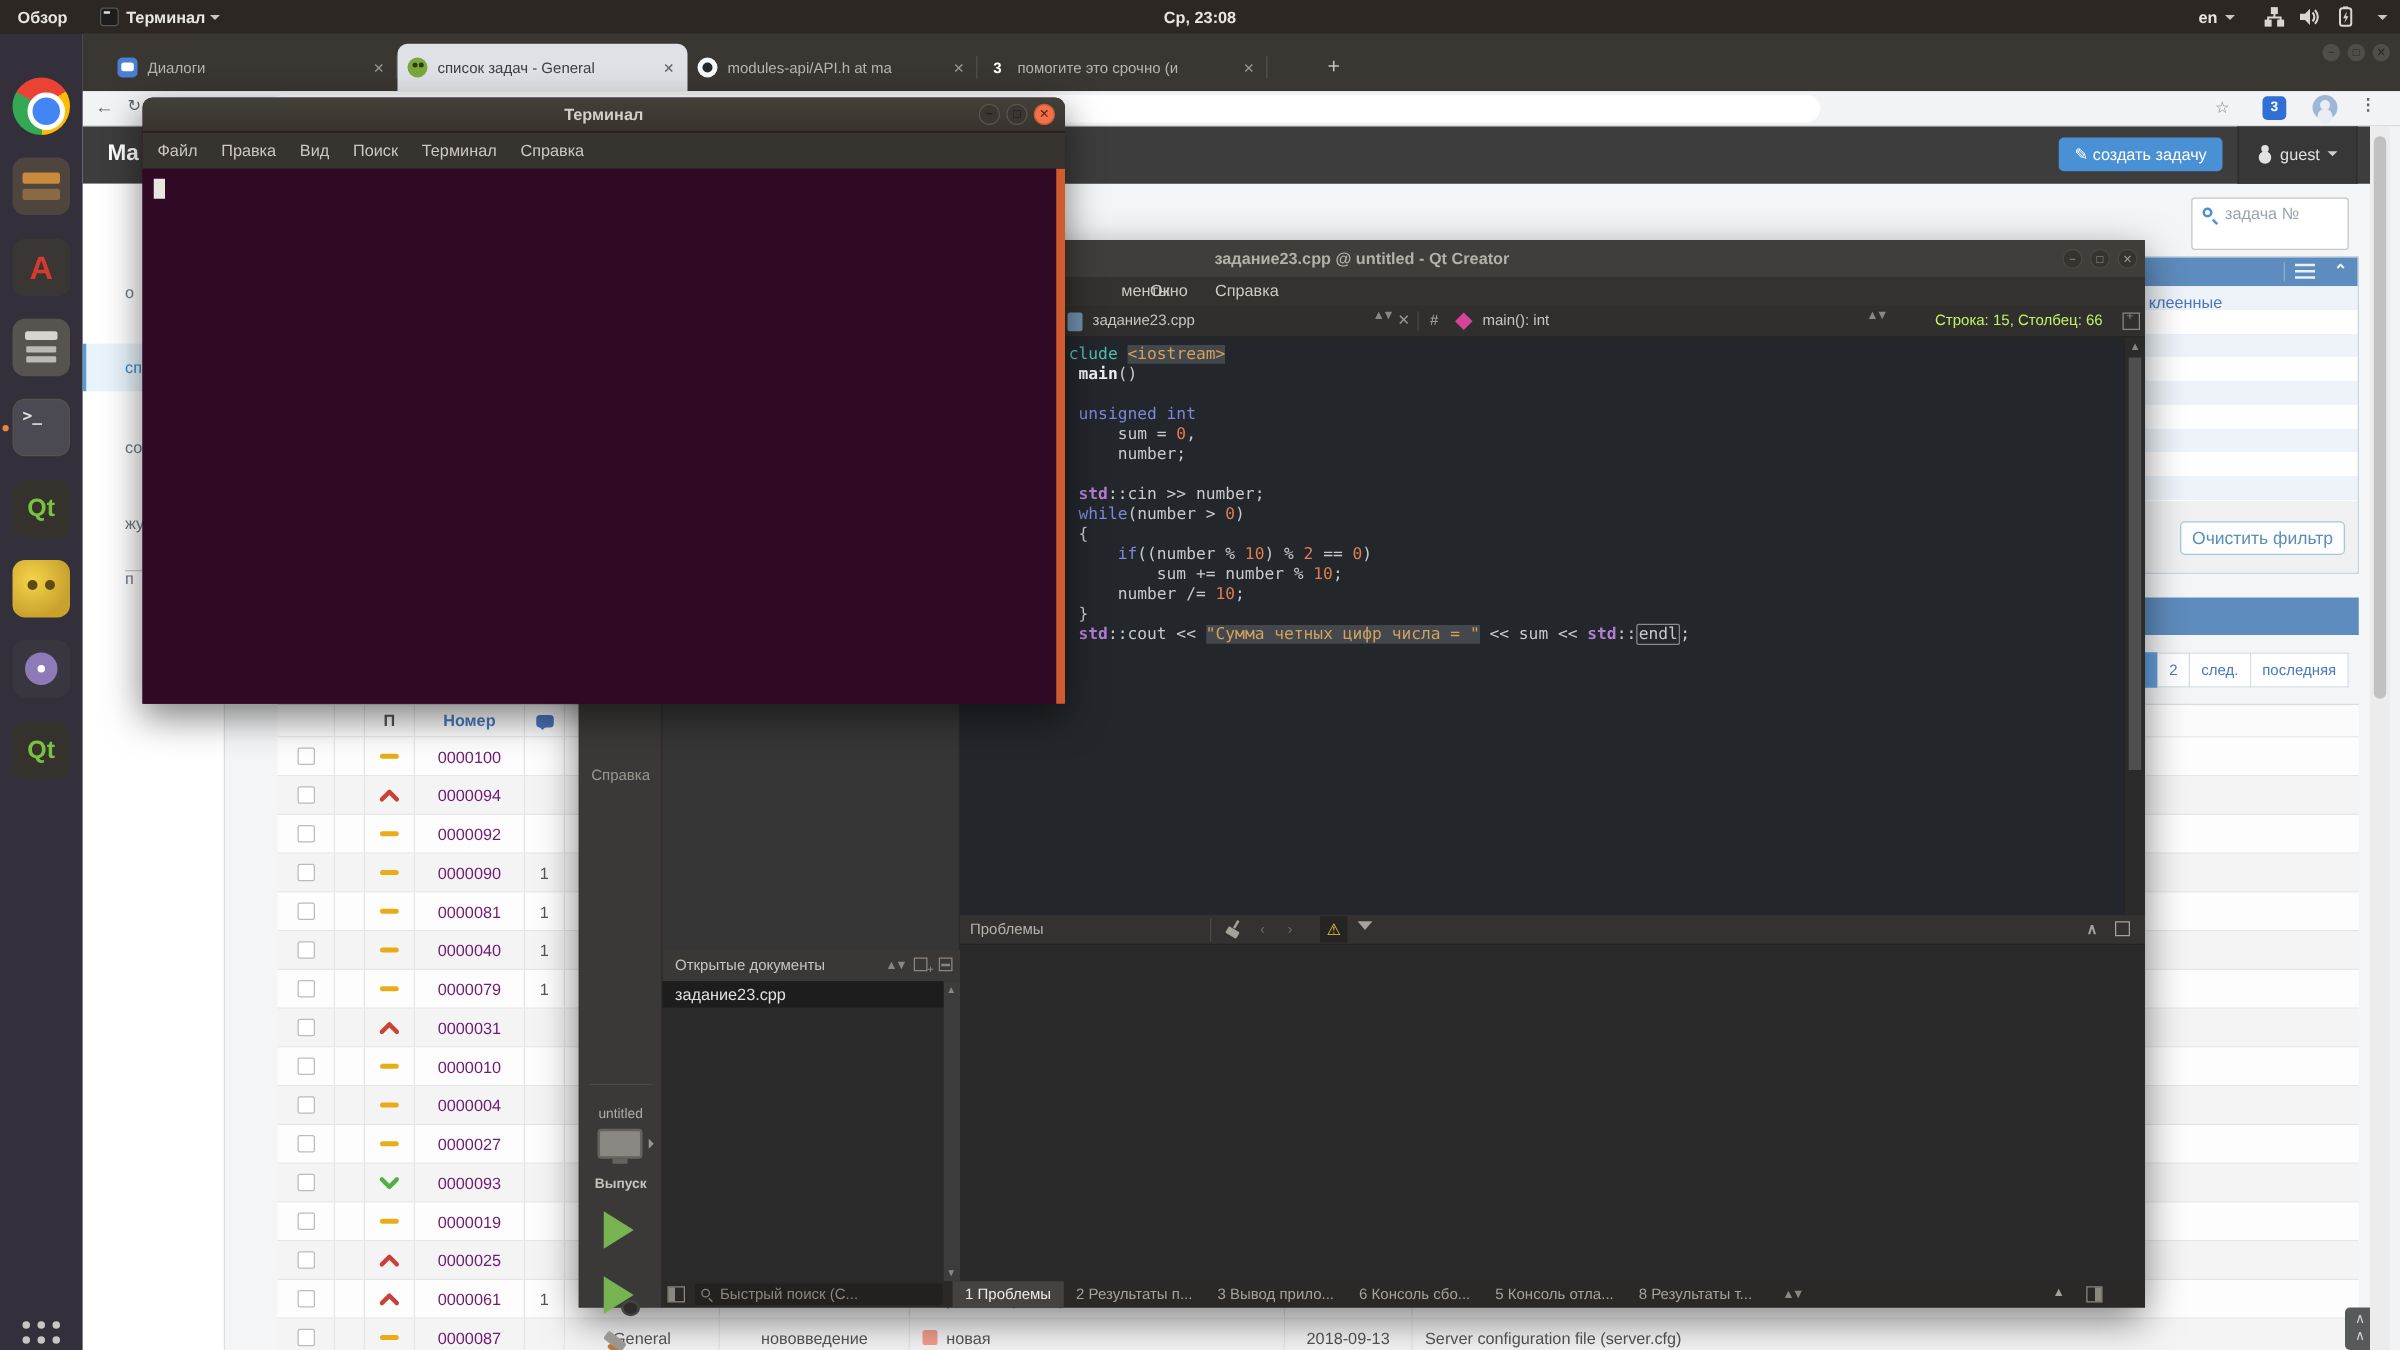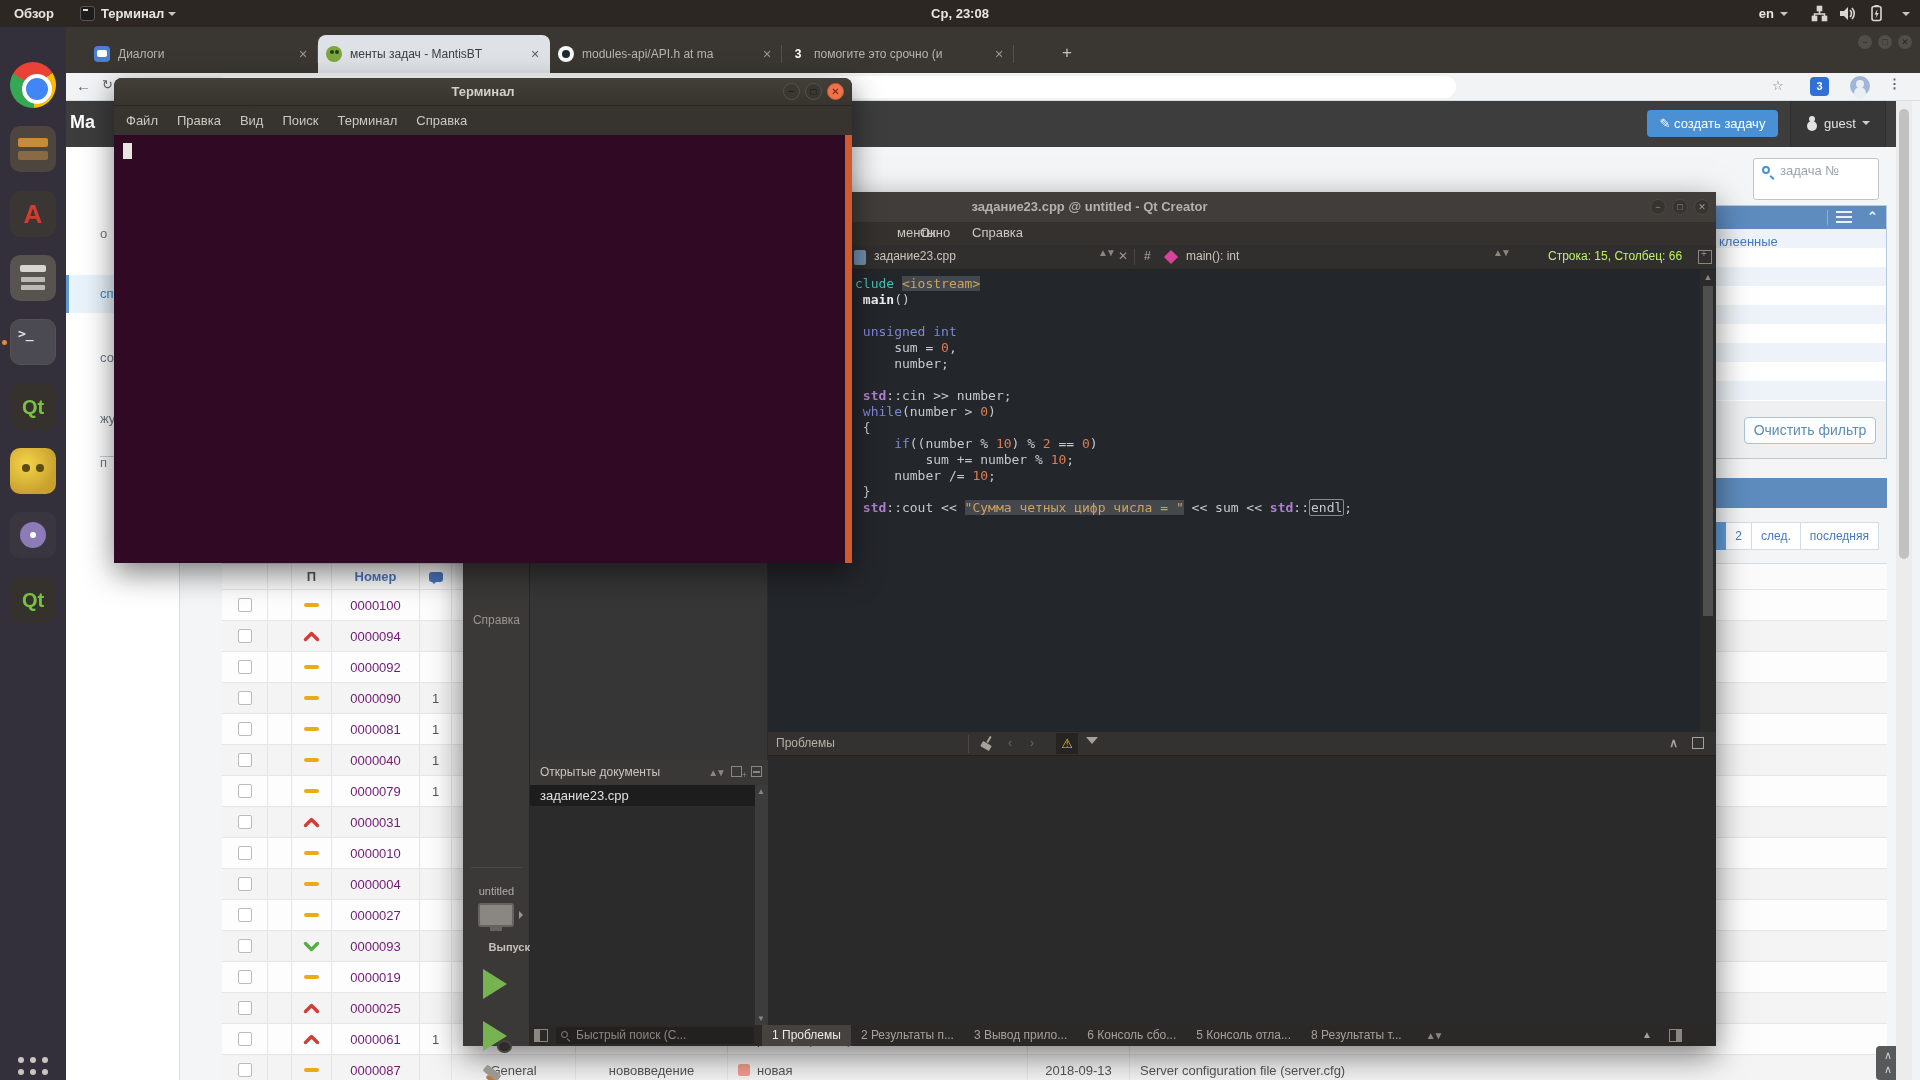--- a/index.html
+++ b/index.html
@@ -75,21 +75,21 @@
   #addressbar{position:absolute;left:150px;top:3px;width:1240px;height:22px;background:#fff;border-radius:11px;}
   #star-icon{position:absolute;left:1706px;top:5px;color:#80868b;font-size:13px;}
   #ext-badge{position:absolute;left:1744px;top:4px;width:19px;height:19px;background:#2f6fd6;border-radius:4px;color:#fff;font-size:11px;font-weight:bold;text-align:center;line-height:19px;}
   #br-avatar{position:absolute;left:1784px;top:3px;width:20px;height:20px;border-radius:50%;background:#9fb6d9;}
   #br-avatar::after{content:"";position:absolute;left:6px;top:4px;width:8px;height:8px;border-radius:50%;background:#e9eef5;box-shadow:0 9px 0 2px #e9eef5;}
   #kebab{position:absolute;left:1822px;top:3px;color:#5f6368;font-size:13px;font-weight:bold;}
 
   
   #page{left:66px;top:101px;width:1830px;height:979px;background:#f4f5f6;z-index:5;overflow:hidden;}
   #m-navbar{position:absolute;left:0;top:0;width:1830px;height:46px;background:#3d3d3d;}
-  #m-logo{position:absolute;left:4px;top:11px;color:#fff;font-size:18px;font-weight:bold;}
+  #m-logo{position:absolute;left:20px;top:11px;color:#fff;font-size:18px;font-weight:bold;}
   #create-btn{position:absolute;left:1581px;top:9px;width:131px;height:27px;background:#4a90d4;border-radius:4px;color:#fff;font-size:13px;text-align:center;line-height:27px;}
   #guest-box{position:absolute;left:1724px;top:0;width:96px;height:46px;background:#373737;border-left:1px solid #2e2e2e;border-right:1px solid #2e2e2e;color:#e2e2e2;font-size:13px;text-align:center;line-height:46px;}
   .person-ico{display:inline-block;width:12px;height:12px;position:relative;margin-right:6px;}
   .person-ico::after{content:"";position:absolute;left:3px;top:0;width:6px;height:6px;border-radius:50%;background:#e2e2e2;box-shadow:0 7px 0 2px #e2e2e2;}
   .caret-down{display:inline-block;width:0;height:0;border:4px solid transparent;border-top-color:#cfcfcf;margin-left:6px;vertical-align:middle;}
   #m-sidebar{position:absolute;left:0;top:46px;width:114px;height:933px;background:#fff;border-right:1px solid #ddd;}
   .sb-item{position:absolute;left:0;width:114px;height:30px;color:#6a7a88;font-size:13px;line-height:30px;padding-left:34px;}
   .sb-item.active{background:#e8f3fb;border-left:3px solid #5b9bd1;color:#3a87c8;height:38px;line-height:38px;padding-left:31px;}
   #sb-divider{position:absolute;left:34px;top:355px;width:32px;height:1px;background:#ccc;}
   #m-search{position:absolute;left:1687px;top:57px;width:126px;height:42px;background:#fff;border:1px solid #c5c5c5;border-radius:3px;font-size:13px;color:#9aa4ad;line-height:24px;padding-left:26px;}
@@ -155,21 +155,21 @@
   #q-menu span:nth-child(1){left:390px;margin-left:44px;}
   #q-menu span:nth-child(2){left:457px;}
   #q-menu span:nth-child(3){left:509px;}
   #q-mode{position:absolute;left:0;top:53px;width:67px;height:801px;background:#3b3938;border-right:1px solid #2a2826;}
   #q-help-label{position:absolute;left:0;top:368px;width:67px;text-align:center;color:#9a968f;font-size:12px;}
   #q-mode-sep{position:absolute;left:8px;top:622px;width:51px;height:1px;background:#4c4a47;}
   #q-project{position:absolute;left:0;top:640px;width:67px;text-align:center;color:#b0aca6;font-size:11px;}
   #q-kit{position:absolute;left:15px;top:658px;width:36px;height:24px;background:#8a8782;border-radius:3px;border:2px solid #67645f;}
   #q-kit::after{content:"";position:absolute;left:10px;top:22px;width:12px;height:4px;background:#67645f;}
   #q-kit-arrow{position:absolute;left:56px;top:666px;width:0;height:0;border:4px solid transparent;border-left-color:#9a968f;}
-  #q-build-cfg{position:absolute;left:0;top:696px;width:67px;text-align:right;color:#c5c1bb;font-size:11px;font-weight:bold;}
+  #q-build-cfg{position:absolute;left:0;top:696px;width:67px;text-align:center;color:#c5c1bb;font-size:11px;font-weight:bold;}
   .q-play{position:absolute;left:20px;width:0;height:0;border:15px solid transparent;border-left:24px solid #78b352;border-right:none;}
   #q-run{top:724px;}
   #q-debug{top:776px;}
   #q-debug::after{content:"";position:absolute;left:-8px;top:6px;width:11px;height:9px;border-radius:50%;background:#2e2c2a;box-shadow:0 0 0 2px #454340;}
   #q-hammer{position:absolute;left:18px;top:822px;width:26px;height:26px;}
   #q-hammer::before{content:"";position:absolute;left:2px;top:2px;width:18px;height:8px;background:#9a9691;border-radius:2px;transform:rotate(38deg);}
   #q-hammer::after{content:"";position:absolute;left:4px;top:12px;width:16px;height:4px;background:#b8793a;border-radius:2px;transform:rotate(38deg);}
   #q-side{position:absolute;left:67px;top:53px;width:238px;height:515px;background:#363636;border-right:1px solid #2a2a2a;}
   #q-toolbar{position:absolute;left:305px;top:53px;width:948px;height:25px;background:#312f2d;border-bottom:1px solid #252321;color:#c8c4be;font-size:12px;}
   #q-docicon{position:absolute;left:86px;top:5px;width:12px;height:15px;background:#6f8fae;border-radius:2px;}
@@ -243,21 +243,21 @@
   <div class="abs" id="browser">
     <div id="tabstrip">
       <div id="tabs">
           <div class="tab">
             <span class="fav fav-chat"></span>
             <span class="t-label">Диалоги</span>
             <span class="t-close">✕</span>
           </div>
           <div class="tab active">
             <span class="fav fav-mantis"></span>
-            <span class="t-label">менты задач - MantisBT</span>
+            <span class="t-label">список задач - General</span>
             <span class="t-close">✕</span>
           </div>
           <div class="tab">
             <span class="fav fav-github"></span>
             <span class="t-label">modules-api/API.h at ma</span>
             <span class="t-close">✕</span>
           </div>
           <div class="tab">
             <span class="fav fav-num">3</span>
             <span class="t-label">помогите это срочно (и</span>

